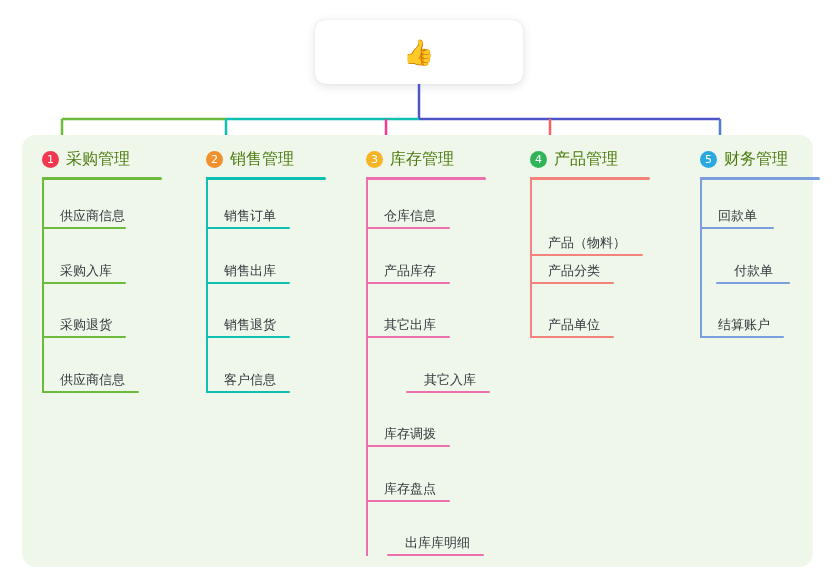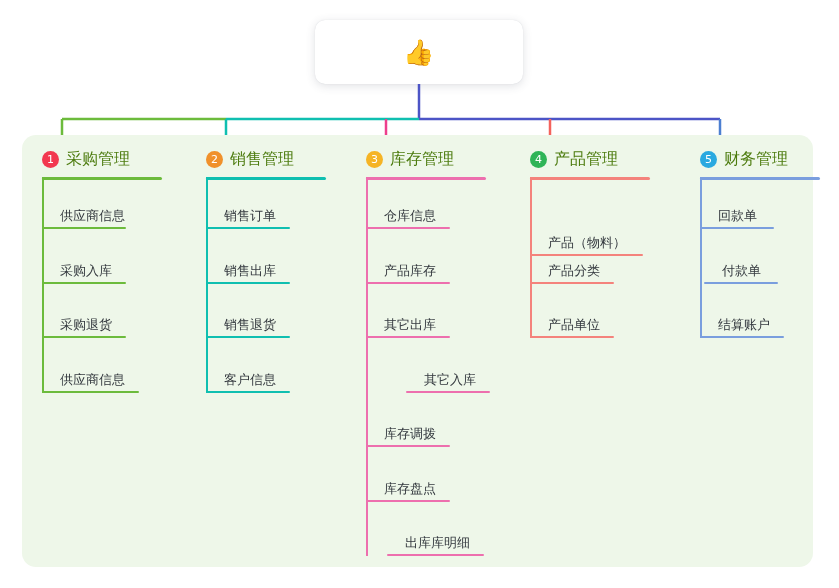--- a/index.html
+++ b/index.html
@@ -190,21 +190,21 @@
           <div class="col-head" style="top: 14px;">
             <span class="badge" style="background: rgb(42, 169, 224);">5</span>
             <span class="head-label">财务管理</span>
           </div>
           <div class="head-rule" style="top: 42px; width: 120px; background: rgb(122, 158, 222);"></div>
           <div class="spine" style="top: 42px; height: 161px; background: rgb(122, 158, 222);"></div>
           <div class="item" style="top: 68px; left: 0px; height: 26px; width: 74px;">
             <span class="item-label">回款单</span>
             <div class="item-rule" style="width: 74px; background: rgb(122, 158, 222);"></div>
           </div>
-          <div class="item" style="top: 122.5px; left: 4px; height: 26px; width: 74px;">
+          <div class="item" style="top: 122.5px; left: 16px; height: 26px; width: 74px;">
             <span class="item-label">付款单</span>
             <div class="item-rule" style="width: 74px; background: rgb(122, 158, 222);"></div>
           </div>
           <div class="item" style="top: 177px; left: 0px; height: 26px; width: 84px;">
             <span class="item-label">结算账户</span>
             <div class="item-rule" style="width: 84px; background: rgb(122, 158, 222);"></div>
           </div>
         </div>
       </div>
   </div>

